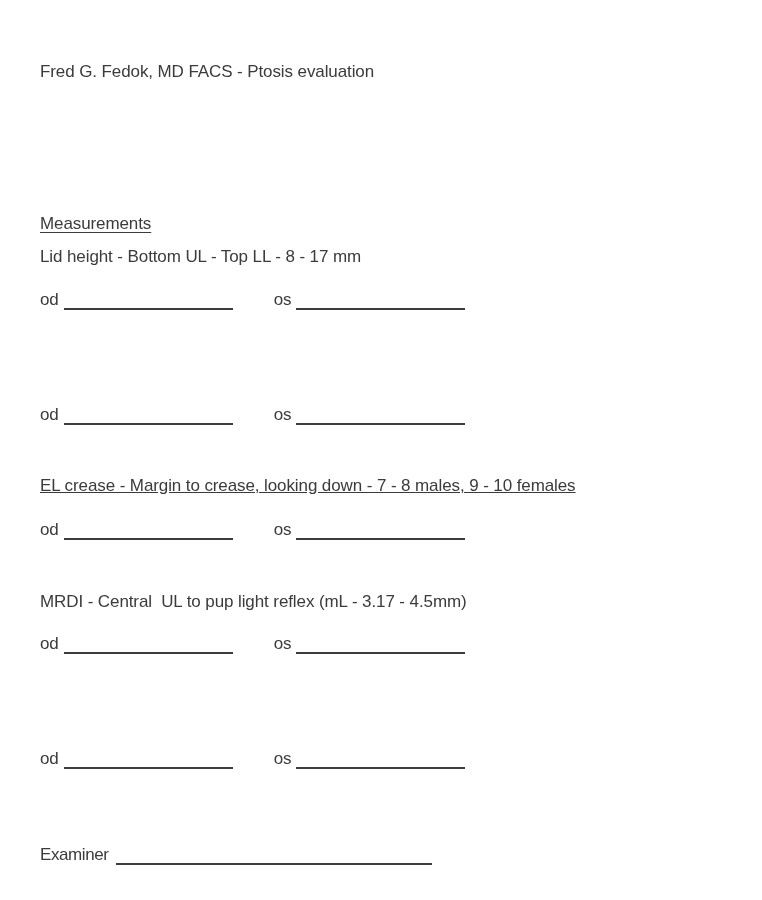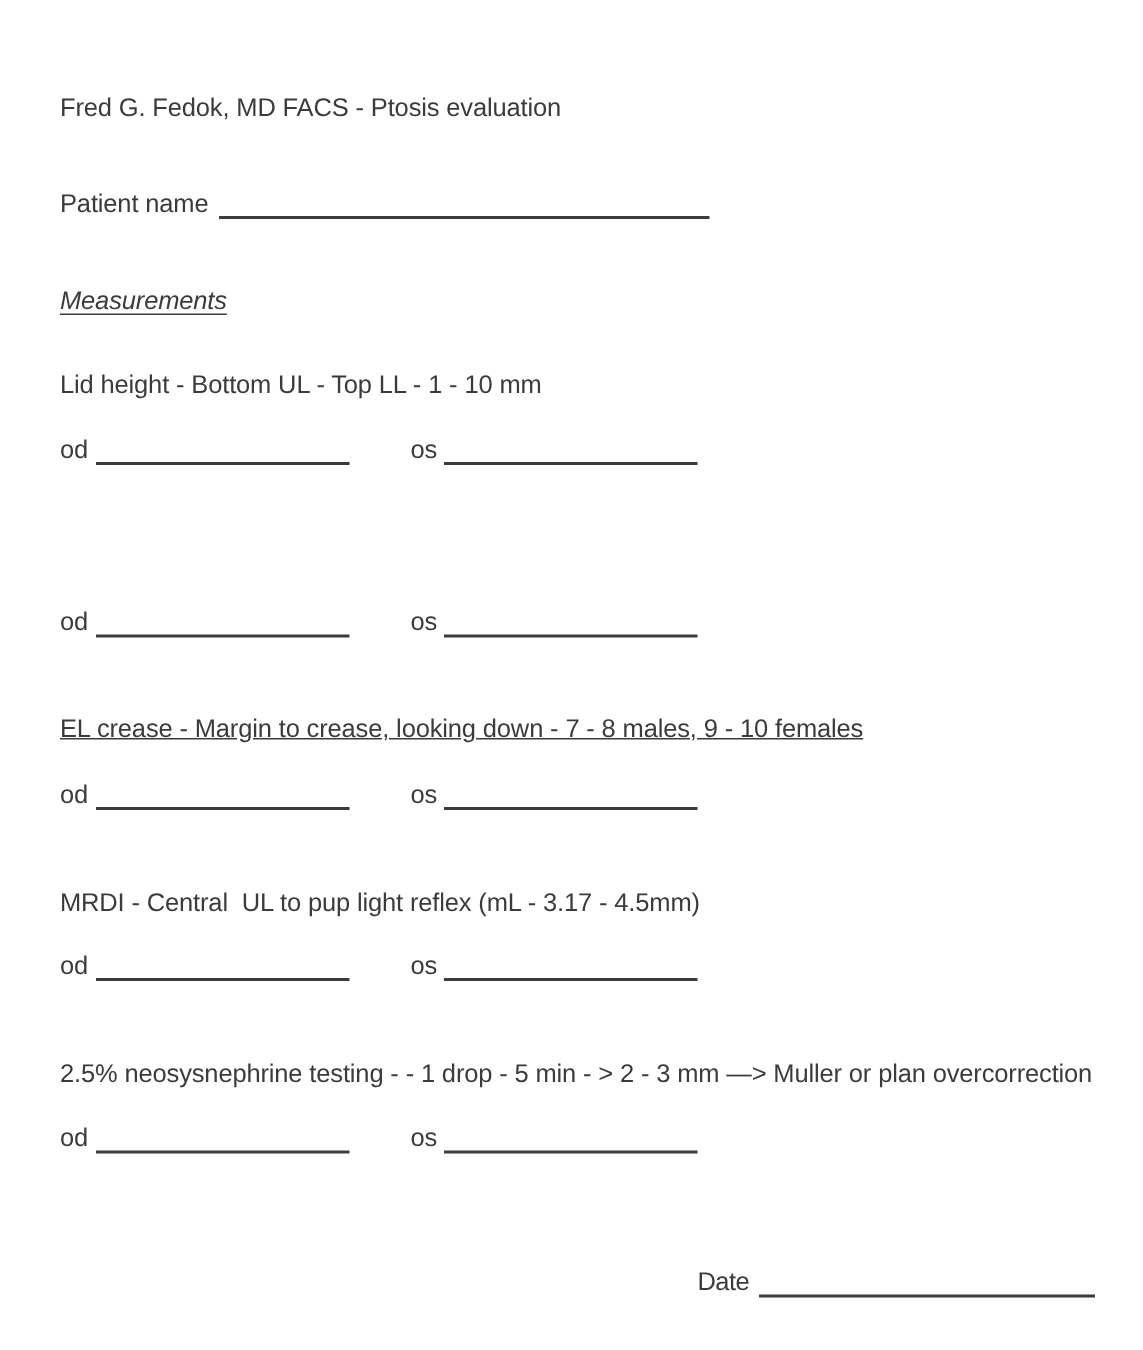--- a/index.html
+++ b/index.html
@@ -19,24 +19,23 @@
     overflow: hidden;
     margin-top: 23px;
   }
   .row {
     position: absolute;
     left: 40px;
     white-space: pre-wrap;
   }
   .title { top: 39px; }
   .heading {
-    top: 168px;
+    top: 191px;
     text-decoration: underline;
     text-underline-offset: 3px;
-    font-style: italic;
   }
   .flexrow {
     display: flex;
     align-items: flex-end;
   }
   .blank {
     border-bottom: 2px solid #3c3c3c;
     height: 13px;
     display: inline-block;
   }
@@ -59,28 +58,24 @@
   .footer-label { letter-spacing: -0.4px; }
   .footer-blank { flex: 1; margin-left: 7px; height: 15px; }
 </style>
 </head>
 <body>
 
 <div class="page">
 
   <div class="row title">Fred G. Fedok, MD FACS - Ptosis evaluation</div>
 
-  <div class="row patient-row flexrow">
-    <span>Patient name</span>
-    <span class="blank patient-blank"></span>
-  </div>
 
   <div class="row heading">Measurements</div>
 
-  <div class="row d1">Lid height - Bottom UL - Top LL - 1 - 10 mm</div>
+  <div class="row d1">Lid height - Bottom UL - Top LL - 8 - 17 mm</div>
   <div class="row b1 odos flexrow">
     <span>od</span>
     <span class="blank odos-blank"></span>
     <span class="os-label">os</span>
     <span class="blank odos-blank"></span>
   </div>
 
   <div class="row b2 odos flexrow">
     <span>od</span>
     <span class="blank odos-blank"></span>
@@ -97,26 +92,25 @@
   </div>
 
   <div class="row d4">MRDI - Central  UL to pup light reflex (mL - 3.17 - 4.5mm)</div>
   <div class="row b4 odos flexrow">
     <span>od</span>
     <span class="blank odos-blank"></span>
     <span class="os-label">os</span>
     <span class="blank odos-blank"></span>
   </div>
 
-  <div class="row d5">2.5% neosysnephrine testing - - 1 drop - 5 min - &gt; 2 - 3 mm —&gt; Muller or plan overcorrection</div>
   <div class="row b5 odos flexrow">
     <span>od</span>
     <span class="blank odos-blank"></span>
     <span class="os-label">os</span>
     <span class="blank odos-blank"></span>
   </div>
 
-  <div class="row date-group flexrow">
-    <span class="footer-label">Date</span>
+  <div class="row examiner-group flexrow">
+    <span class="footer-label">Examiner</span>
     <span class="blank footer-blank"></span>
   </div>
 
 </div>
 
 </body></html>

